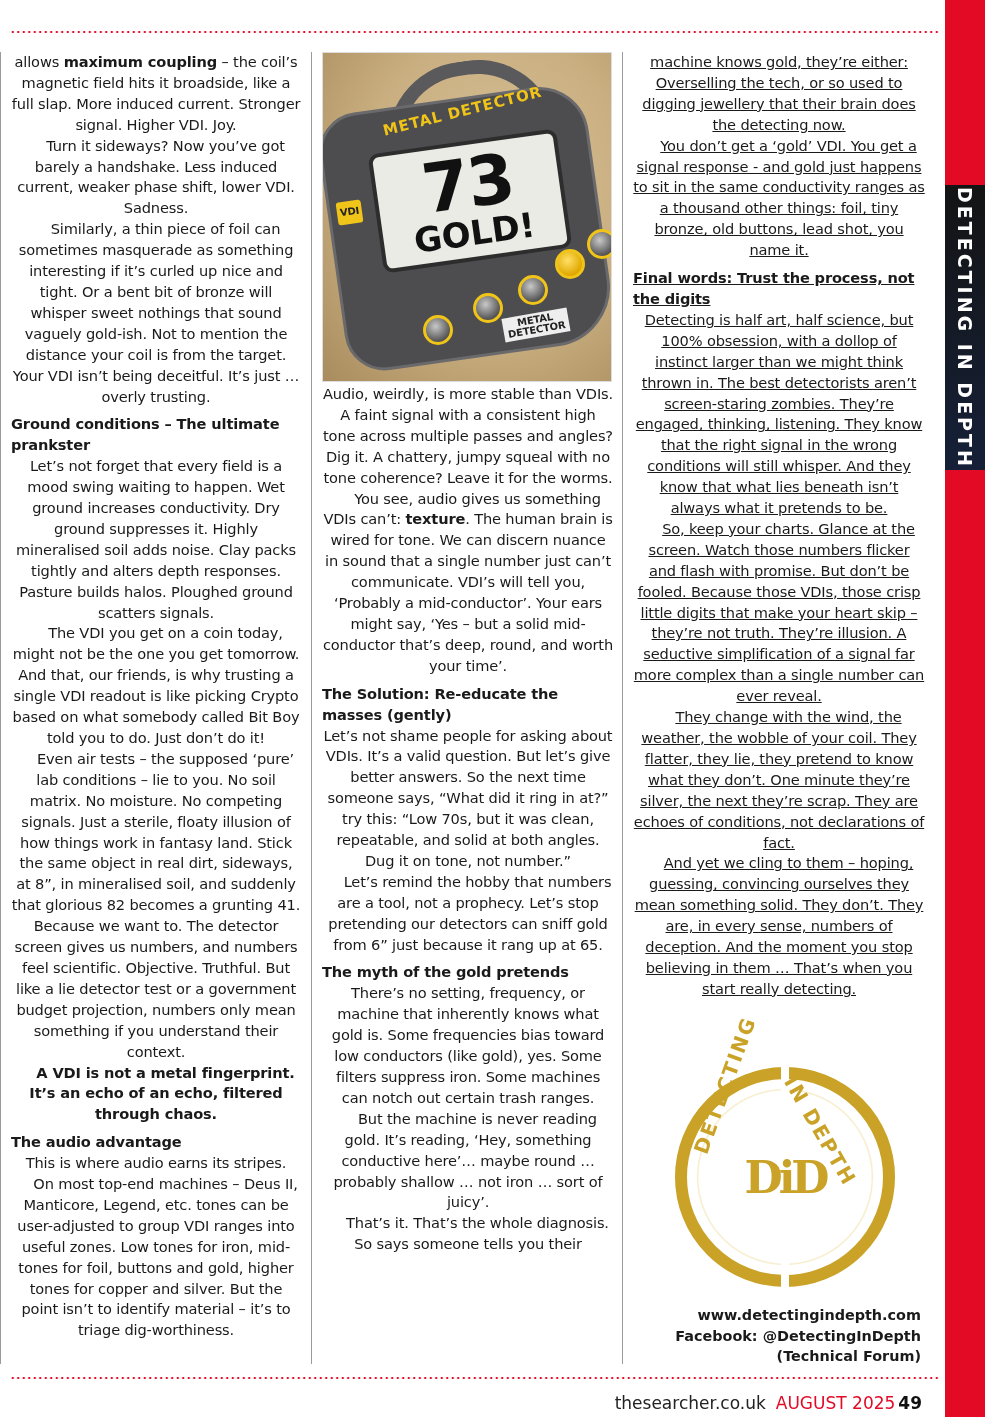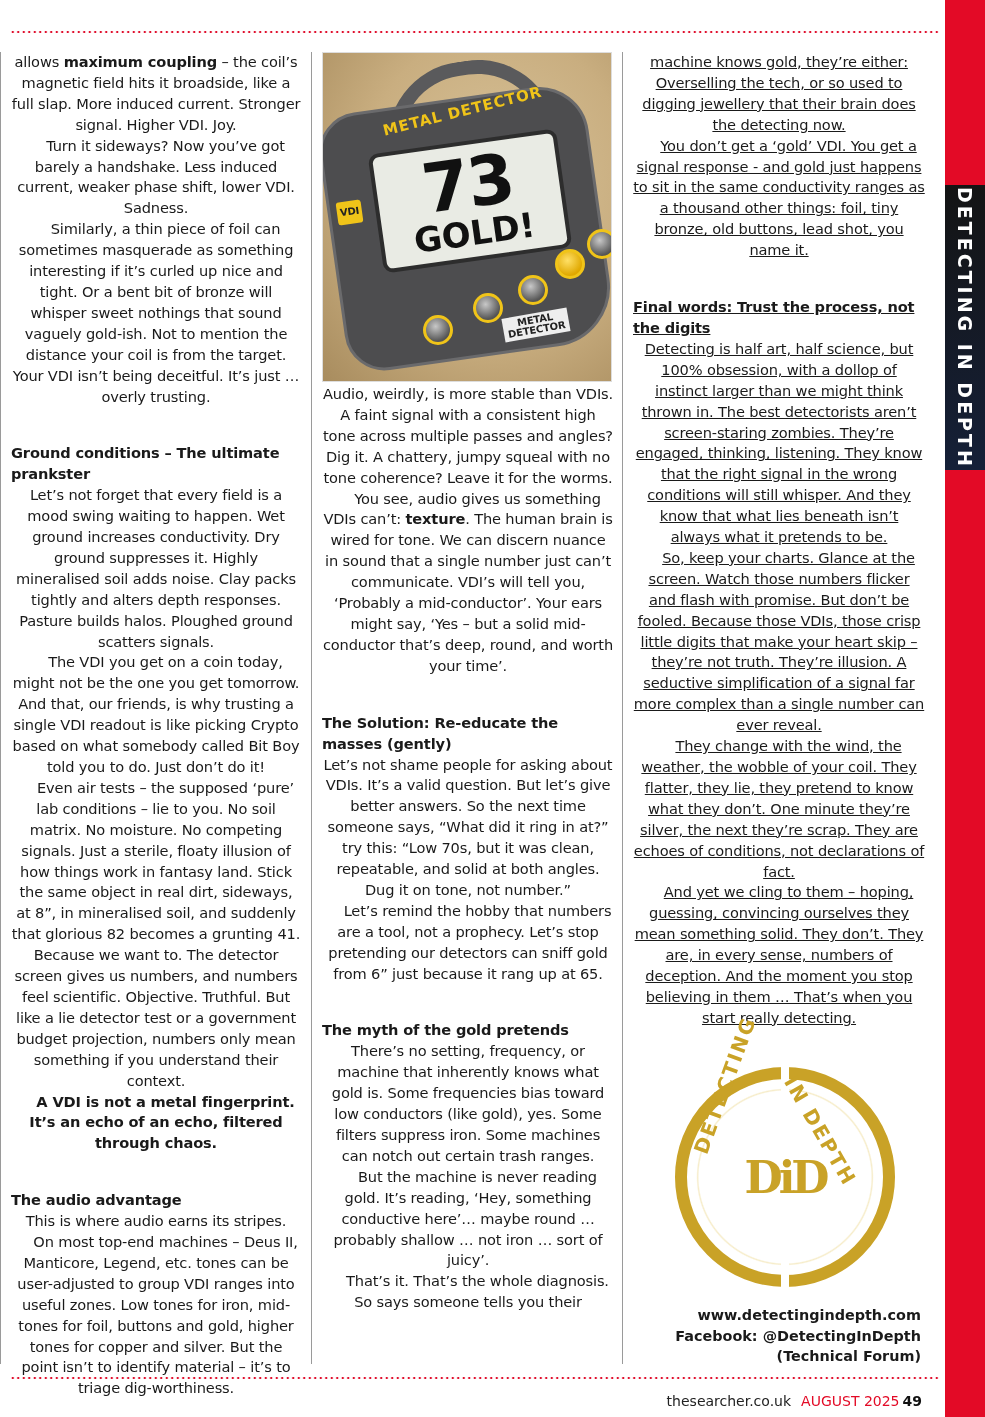--- a/index.html
+++ b/index.html
@@ -21,21 +21,21 @@
 
   .col { position: absolute; top: 52px; font-size: 14.6px; line-height: 20.9px; letter-spacing: -0.15px; }
   .col1 { left: 11px; width: 290px; }
   .col2 { left: 322px; width: 292px; }
   .col3 { left: 633px; width: 292px; text-decoration: underline; }
 
   .vline { position: absolute; width: 1px; background: #9a9a9a; }
 
   .col p { margin: 0; text-align: center; }
   .col p.ind { text-indent: 19px; }
-  .col h3 { font-size: 14.6px; font-weight: bold; line-height: 20.9px; margin-top: 36px; }
+  .col h3 { font-size: 14.6px; font-weight: bold; line-height: 20.9px; margin-top: 7px; }
   .col .b { font-weight: bold; }
 
   .photo { width: 290px; height: 330px; border: 1px solid #ddd; margin-bottom: 2px;
     background: radial-gradient(ellipse at 60% 40%, #d8c39a 0%, #c9ae80 55%, #a88c5e 100%);
     position: relative; overflow: hidden; }
   .photo .body { position: absolute; left: 8px; top: 45px; width: 270px; height: 260px;
     background: #4d4d4f; border-radius: 40px 50px 60px 40px; transform: rotate(-8deg);
     border: 3px solid #6a6a6c; }
   .photo .handle { position: absolute; left: 60px; top: 8px; width: 170px; height: 90px;
     border: 14px solid #5a5a5c; border-bottom: none; border-radius: 80px 80px 0 0; transform: rotate(-8deg); }
@@ -57,21 +57,21 @@
     background: radial-gradient(circle, #fff 0%, #fff 62%, #f6ecc8 63%, #fff 64%);
     position: relative; display: flex; align-items: center; justify-content: center; }
   .logo .gap { position: absolute; left: 50%; top: -14px; width: 8px; height: 248px; background: #fff; transform: translateX(-50%); }
   .logo .mono { font-size: 44px; font-weight: bold; color: #c9a227; font-family: "DejaVu Serif", serif; letter-spacing: -4px; position: relative; z-index: 2; }
   .logo .ring-text-l, .logo .ring-text-r { position: absolute; font-size: 20px; font-weight: bold; color: #c9a227; letter-spacing: 2px; }
   .logo .ring-text-l { left: 2px; top: 70px; transform: rotate(-70deg); transform-origin: left top; writing-mode: horizontal-tb; }
   .logo .ring-text-r { right: 2px; top: 40px; transform: rotate(60deg); }
 
   .contact { position: absolute; left: 636px; top: 1305px; width: 285px; text-align: right; font-weight: bold; font-size: 14.4px; line-height: 20.5px; }
 
-  .footer { position: absolute; top: 1393px; right: 63px; font-size: 14px; white-space: nowrap; }
+  .footer { position: absolute; top: 1393px; right: 63px; font-size: 17px; white-space: nowrap; }
   .footer .site { color: #222; }
   .footer .month { color: #e30a26; margin-left: 10px; }
   .footer .page { font-weight: bold; color: #111; margin-left: 3px; }
 </style>
 </head>
 <body>
 
 <div class="red-bar"></div>
 <div class="side-tab">
   <span>DETECTING IN DEPTH</span>

